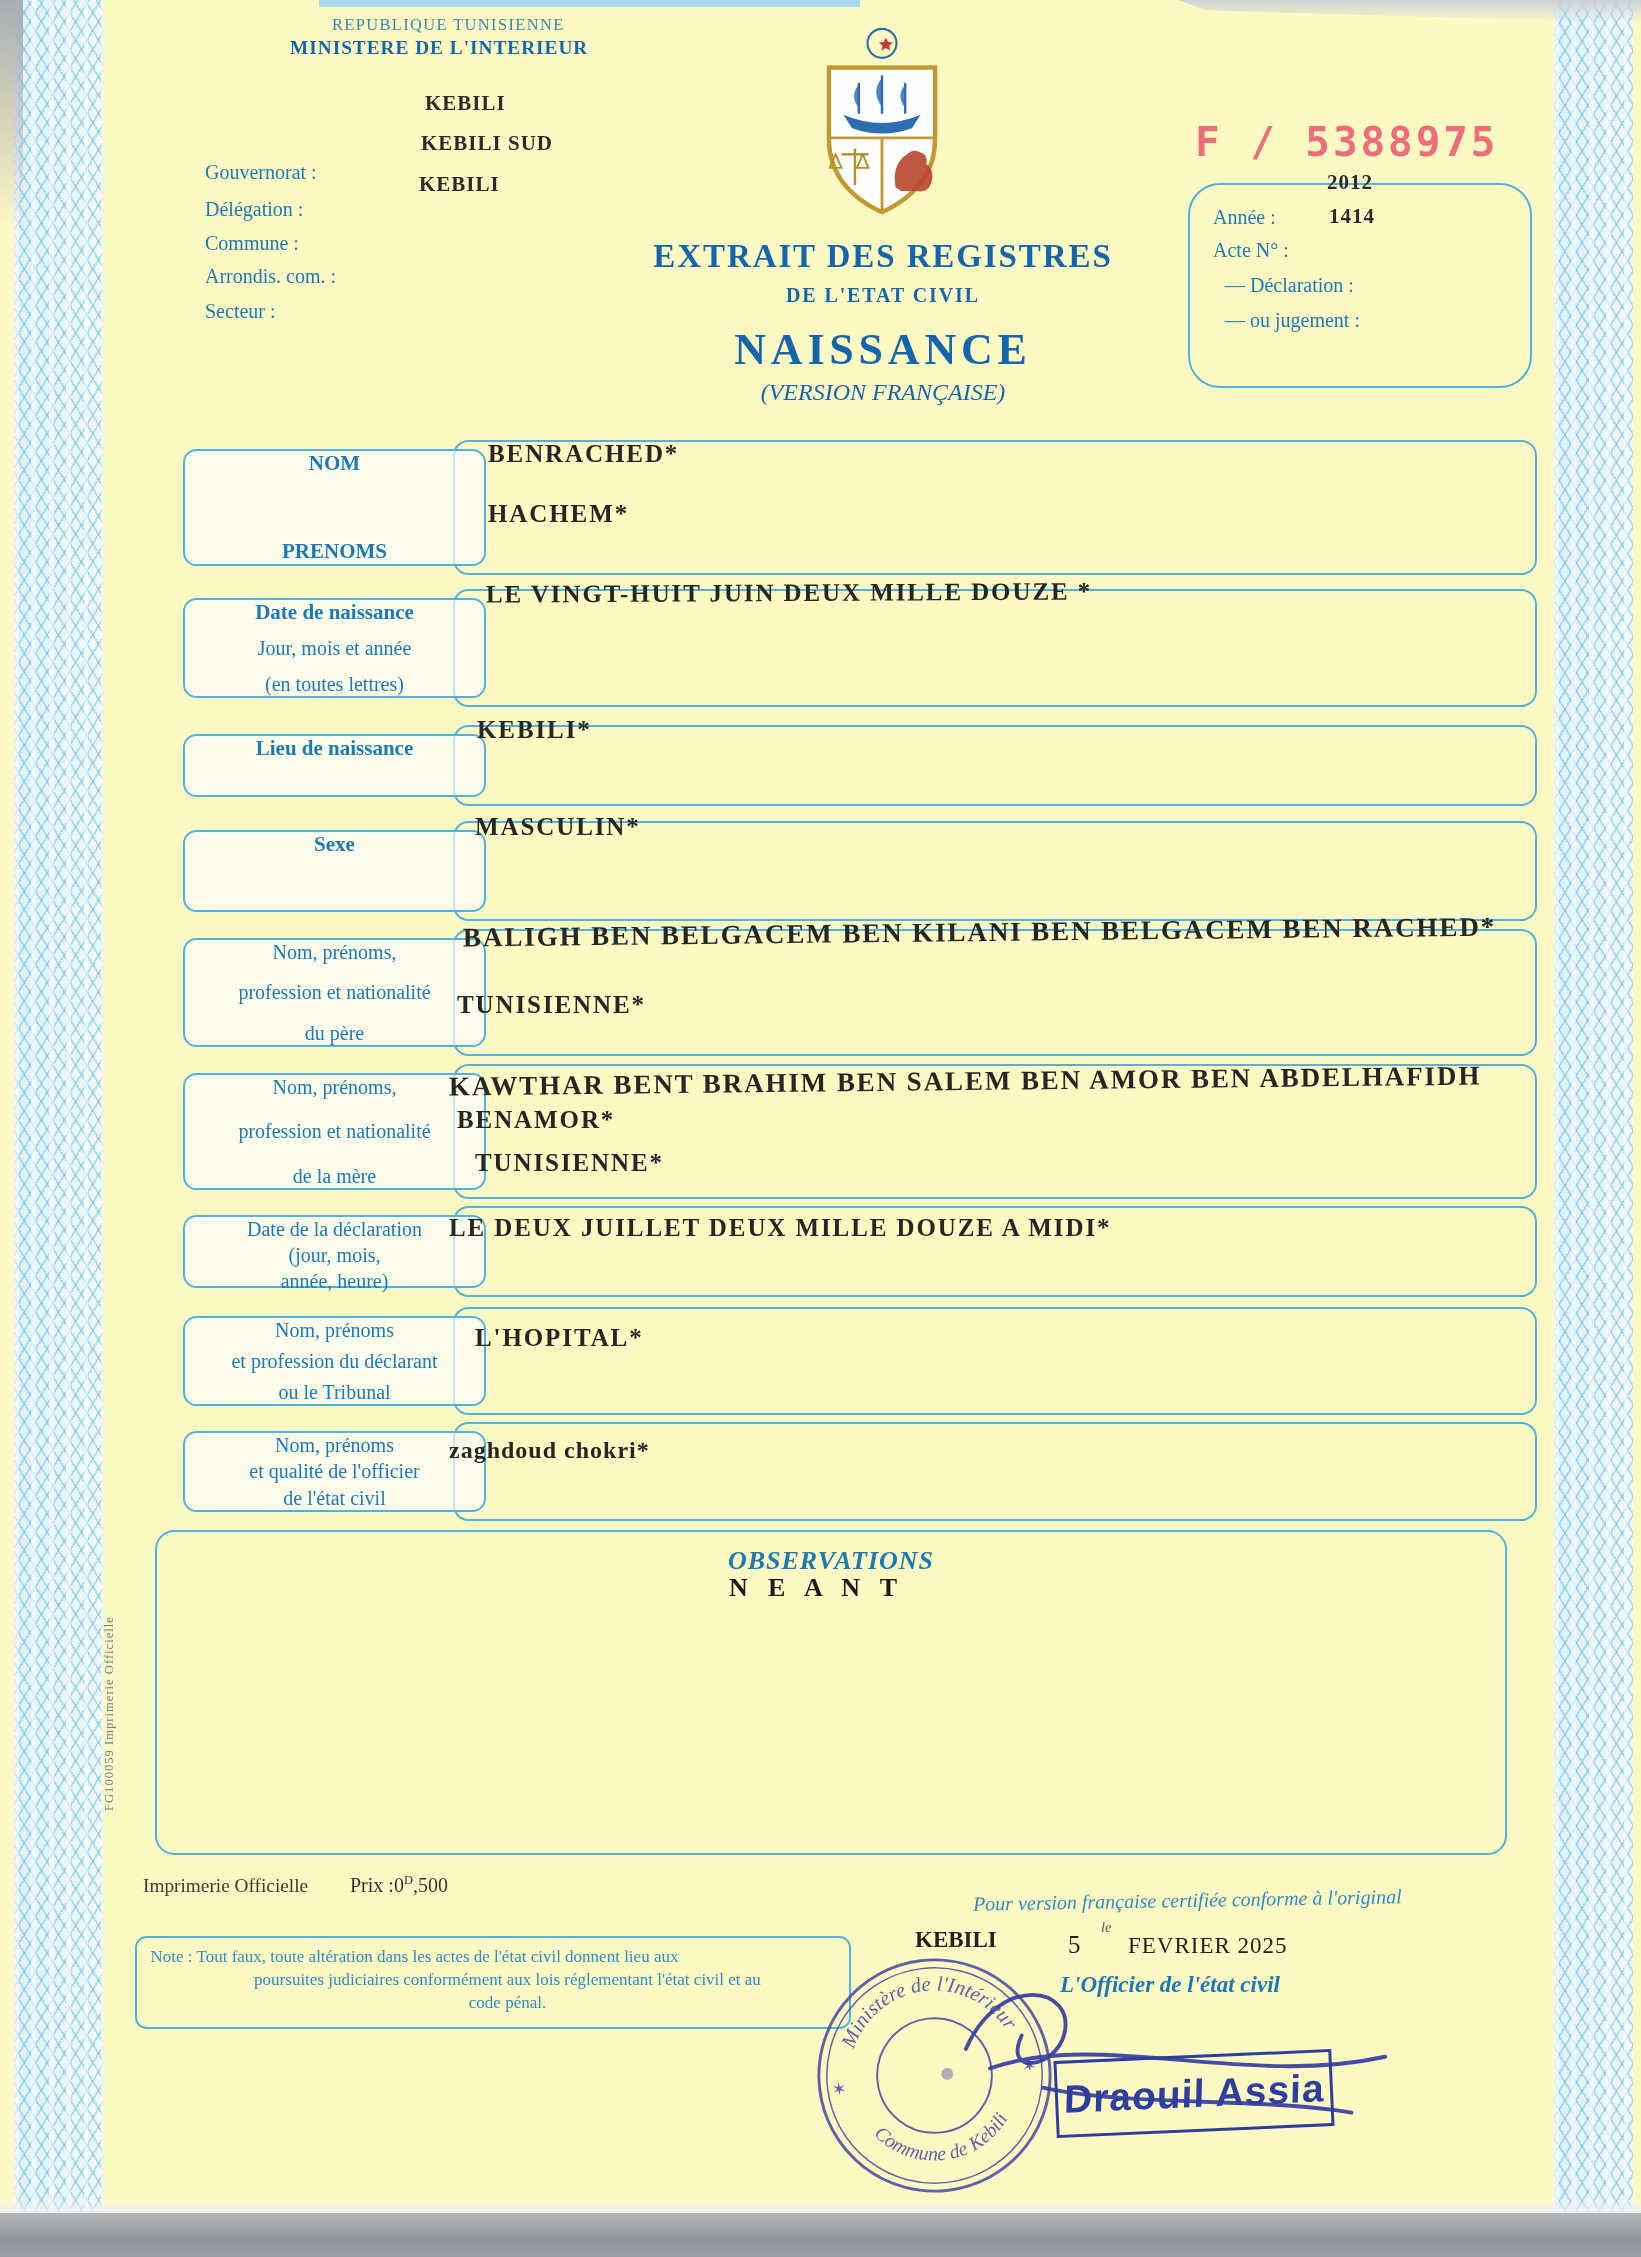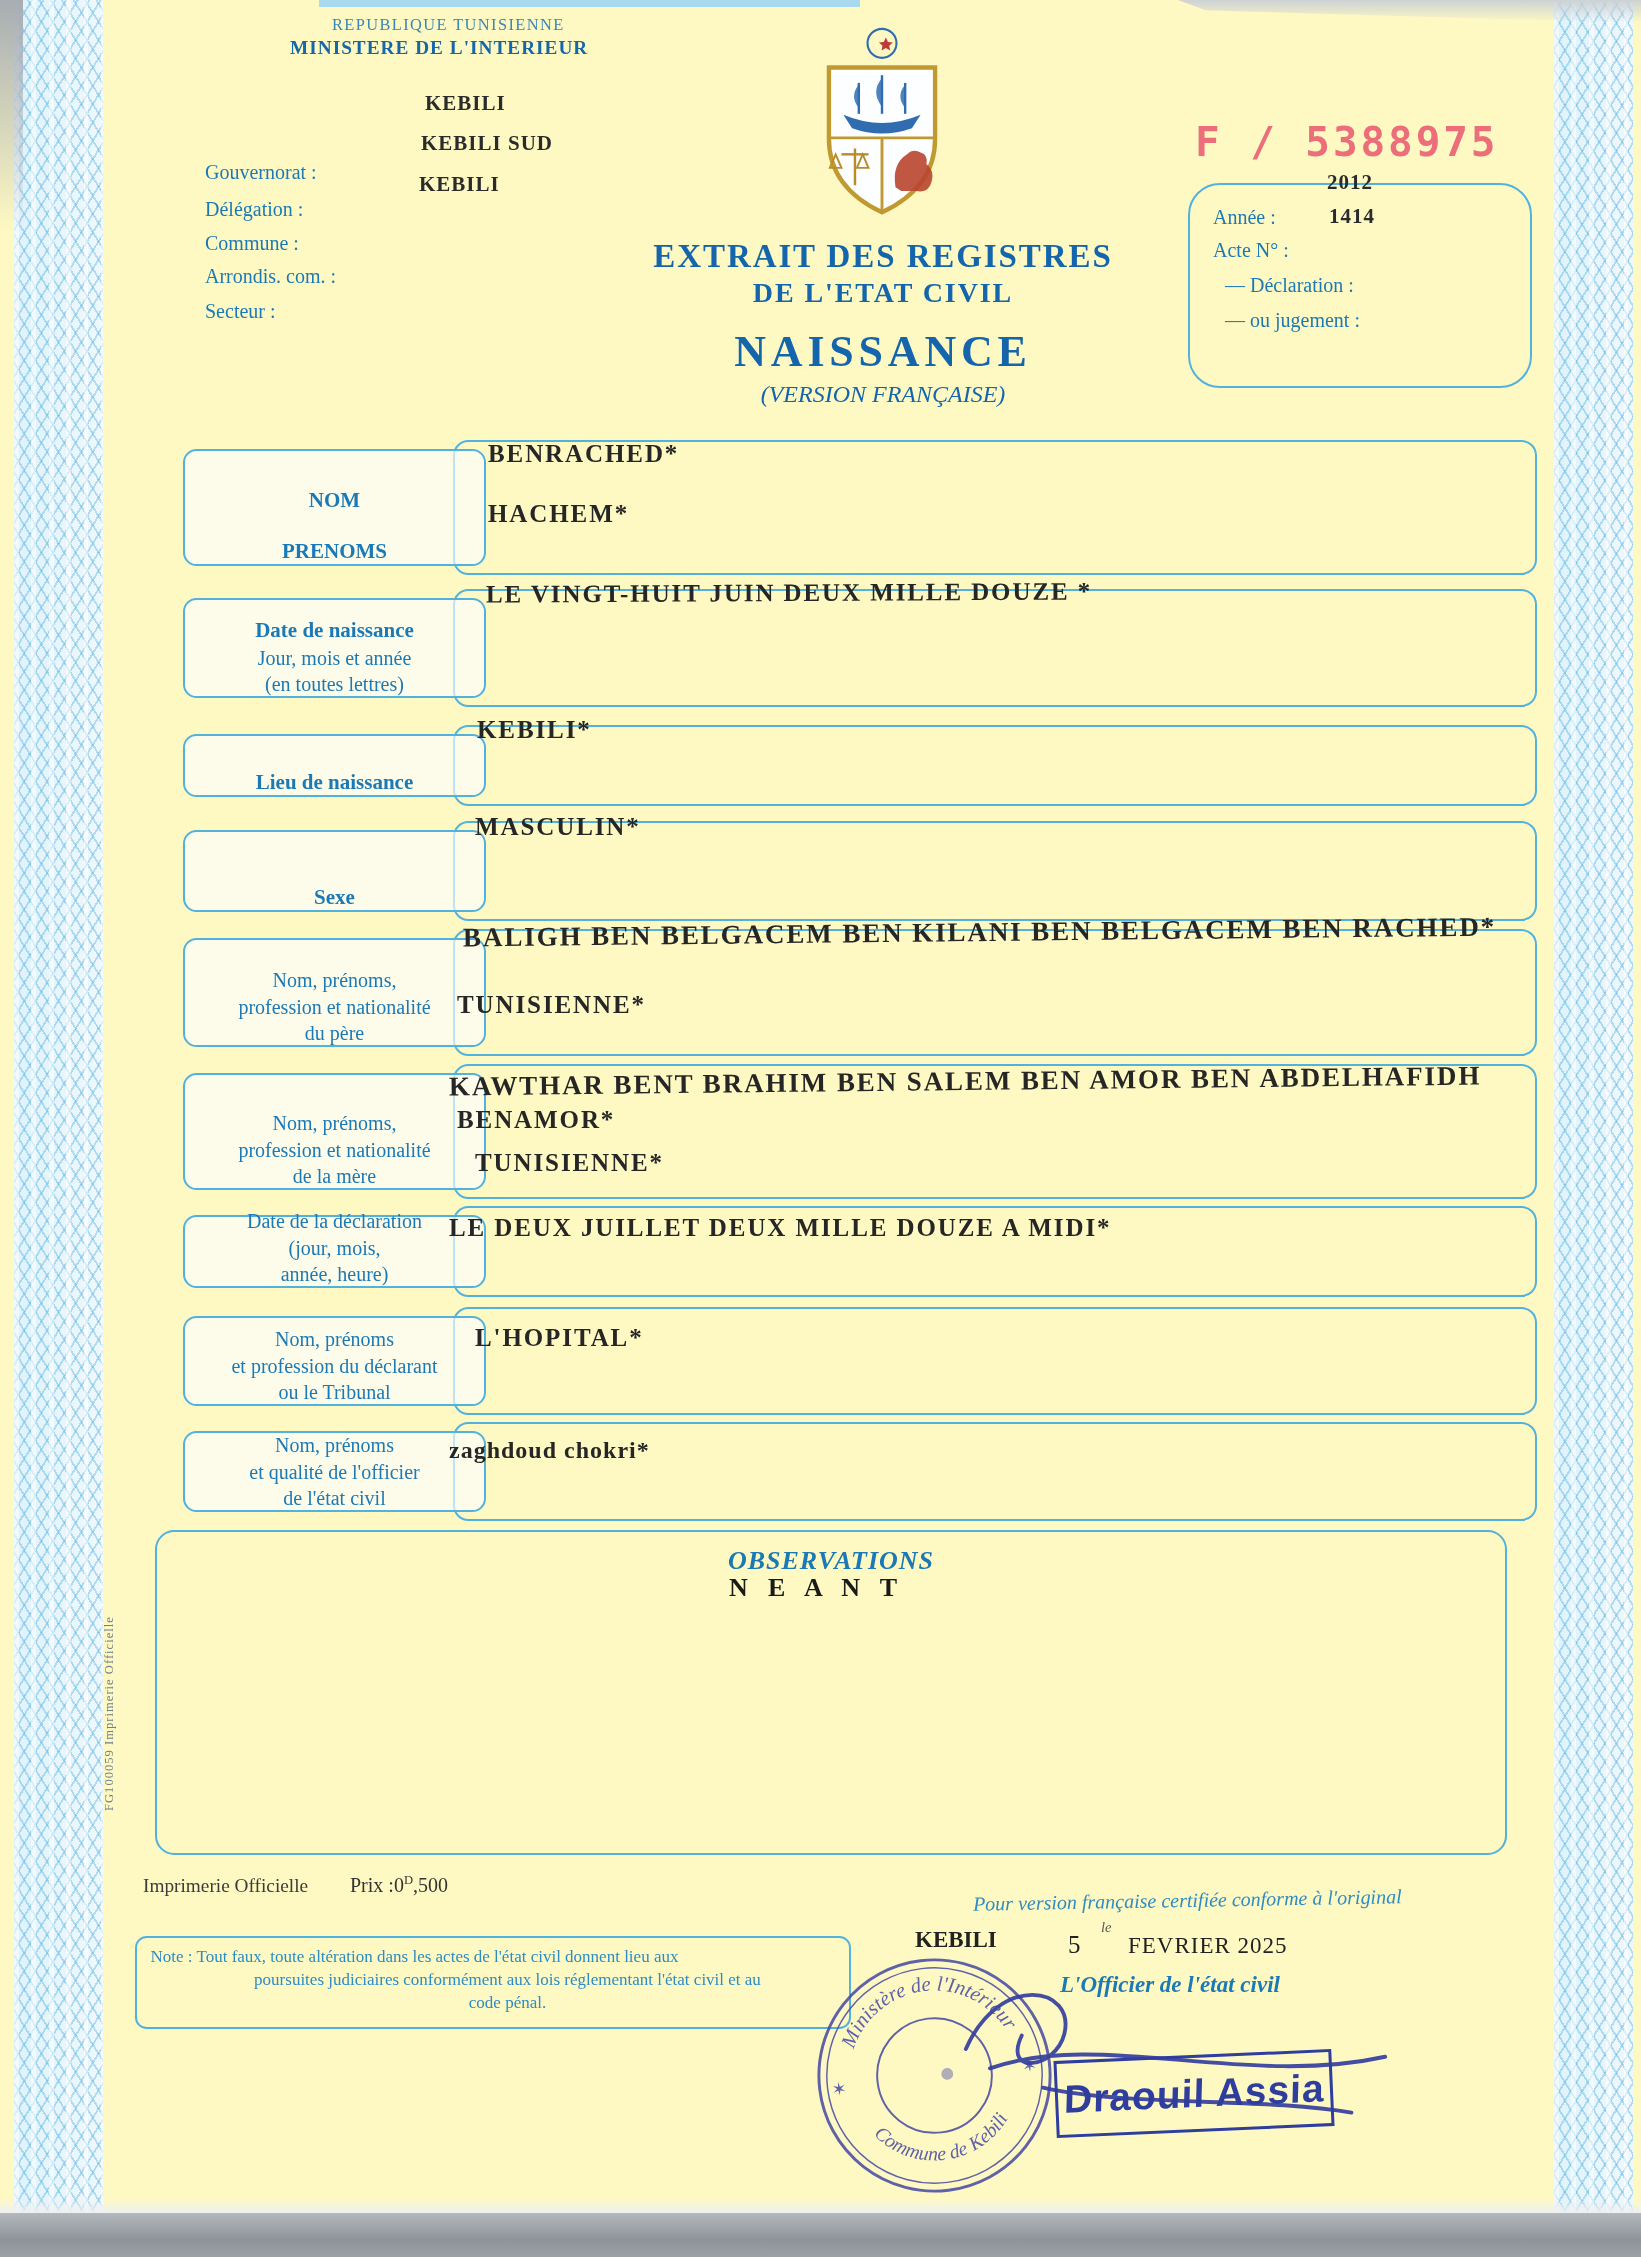--- a/index.html
+++ b/index.html
@@ -32,36 +32,36 @@
     background:linear-gradient(180deg,#cdd2d5,rgba(255,255,255,0)); clip-path:polygon(0 0,100% 0,100% 100%,6% 45%); }
   .edge-top-left { position:absolute; left:0; top:0; width:23px; height:232px;
     background:linear-gradient(180deg,#a7adb2,rgba(255,255,255,0)); }
   
   .republic { position:absolute; left:332px; top:15.4px; font-size:16.4px; letter-spacing:1.4px; color:#3a86b4; }
   .ministry { position:absolute; left:290px; top:37px; font-size:19.3px; font-weight:bold; letter-spacing:1px; color:#1667a9; }
   .admin-label { position:absolute; font-size:20px; color:#1b79b6;margin-top:20px; }
   .admin-value { position:absolute; font-size:21px; font-weight:bold; color:#2b2b2b; letter-spacing:1px; }
   .titles { position:absolute; left:579px; top:238px; width:608px; text-align:center; color:#1565ac; }
   .title1 { font-size:33px; font-weight:bold; letter-spacing:1.9px; }
-  .title2 { font-size:28px; font-weight:bold; letter-spacing:1.9px; margin-top:2px; }
+  .title2 { font-size:20px; font-weight:bold; letter-spacing:1.9px; margin-top:9px; }
   .title3 { font-size:44px; font-weight:bold; letter-spacing:4.8px; margin-top:17.4px; }
   .title4 { font-size:24px; font-style:italic; margin-top:3.9px; }
   .serial { position:absolute; left:1195px; top:118px; font-family:"DejaVu Sans Mono", monospace;
     font-size:41px; font-weight:bold; letter-spacing:2.9px; color:#e8566e; opacity:.85; }
   .acte-box { position:absolute; left:1188px; top:183px; width:344px; height:205px;
     border:2.9px solid #52b2de; border-radius:32px; }
   .acte-box .blu { position:absolute; font-size:20px; color:#1b79b6; white-space:nowrap; }
   .acte-box .drk { position:absolute; font-size:21px; font-weight:bold; color:#2b2b2b; letter-spacing:1px; }
   
   .field-row { position:absolute; left:183px; width:1354px; }
   .value-box { position:absolute; left:270px; top:0; bottom:0; right:0;
     border:2.9px solid #52b2de; border-radius:15.4px; }
   .label-box { position:absolute; left:0; top:8.7px; bottom:8.7px; width:303px;
     border:2.9px solid #52b2de; border-radius:13.5px;
-    display:flex; flex-direction:column; align-items:center; justify-content:flex-end;
+    display:flex; flex-direction:column; align-items:center; justify-content:space-between;
     gap:1.9px; text-align:center; background:rgba(252,254,255,.65); }
   .lbl  { font-size:20px; color:#1b79b6; line-height:1.22; }
   .lbl.b { font-weight:bold; font-size:21px; }
   .row-nom .label-box { gap:25px; }
   .val { position:absolute; font-weight:bold; font-size:25px; color:#262626;
     letter-spacing:1.9px; white-space:nowrap; }
   .val.long { font-size:27px; }
   
   .obs-box { position:absolute; left:155px; top:1530px; width:1352px; height:325px;
     border:2.9px solid #52b2de; border-radius:19.3px; }

